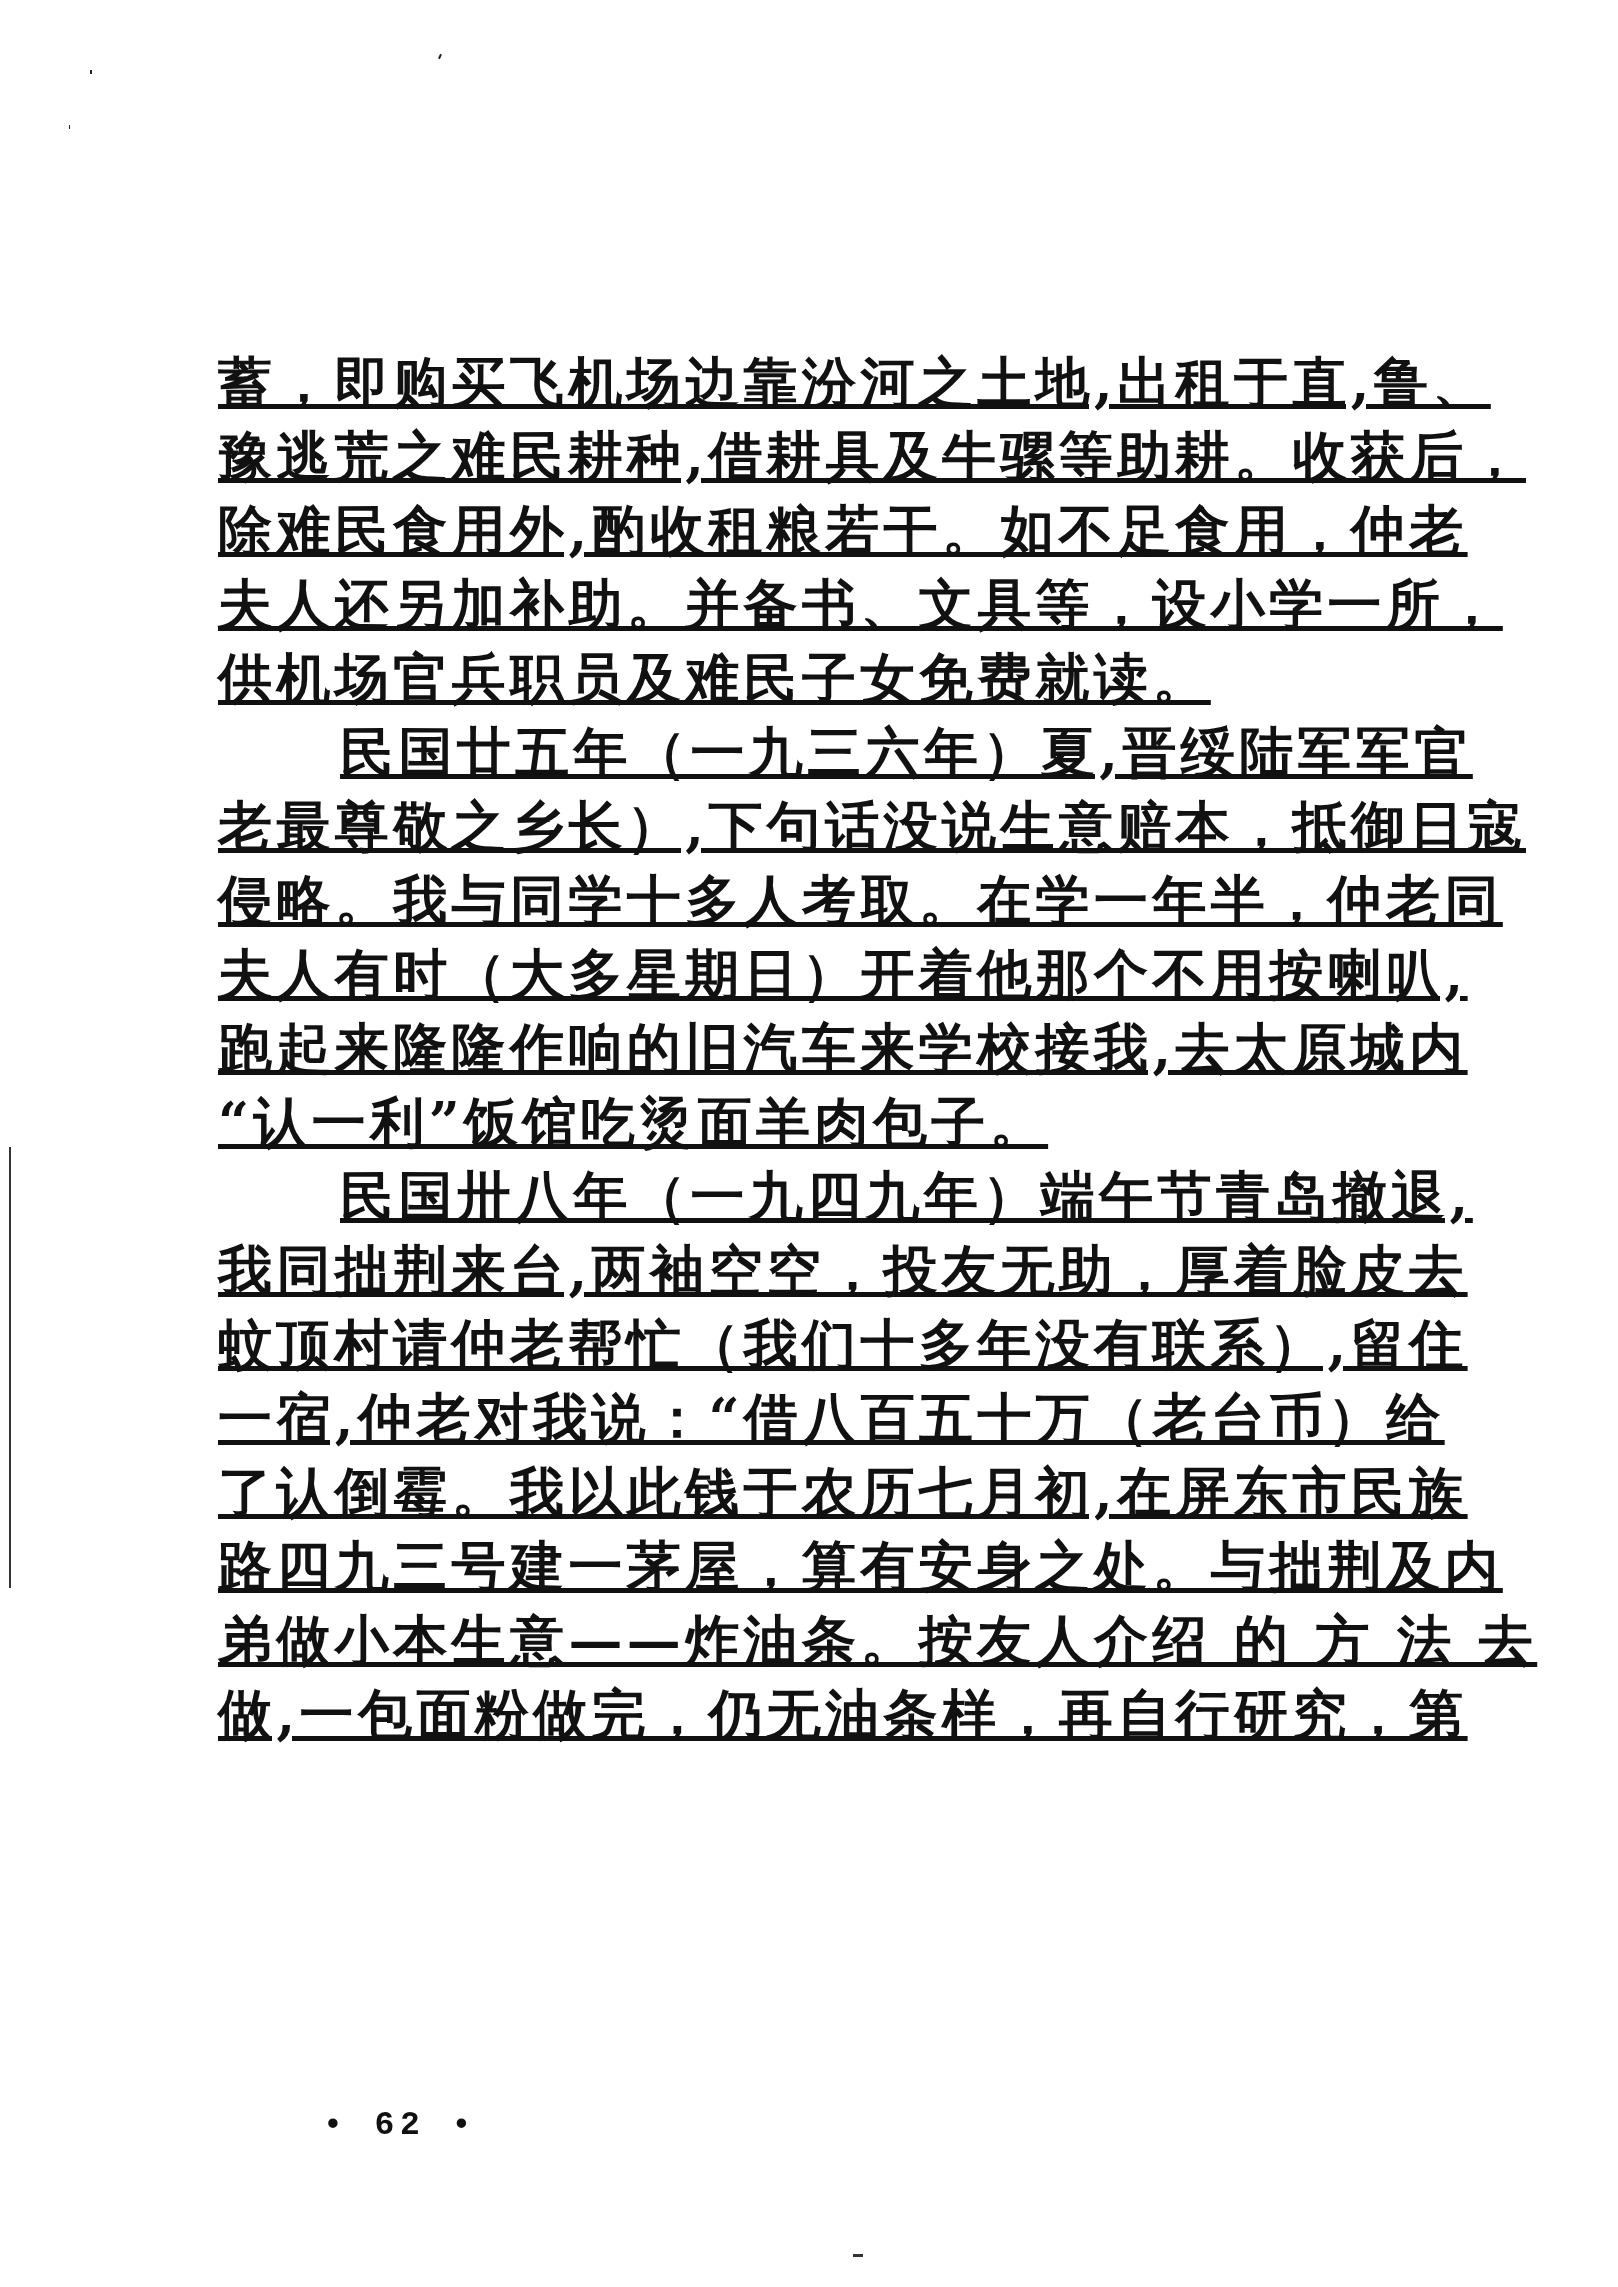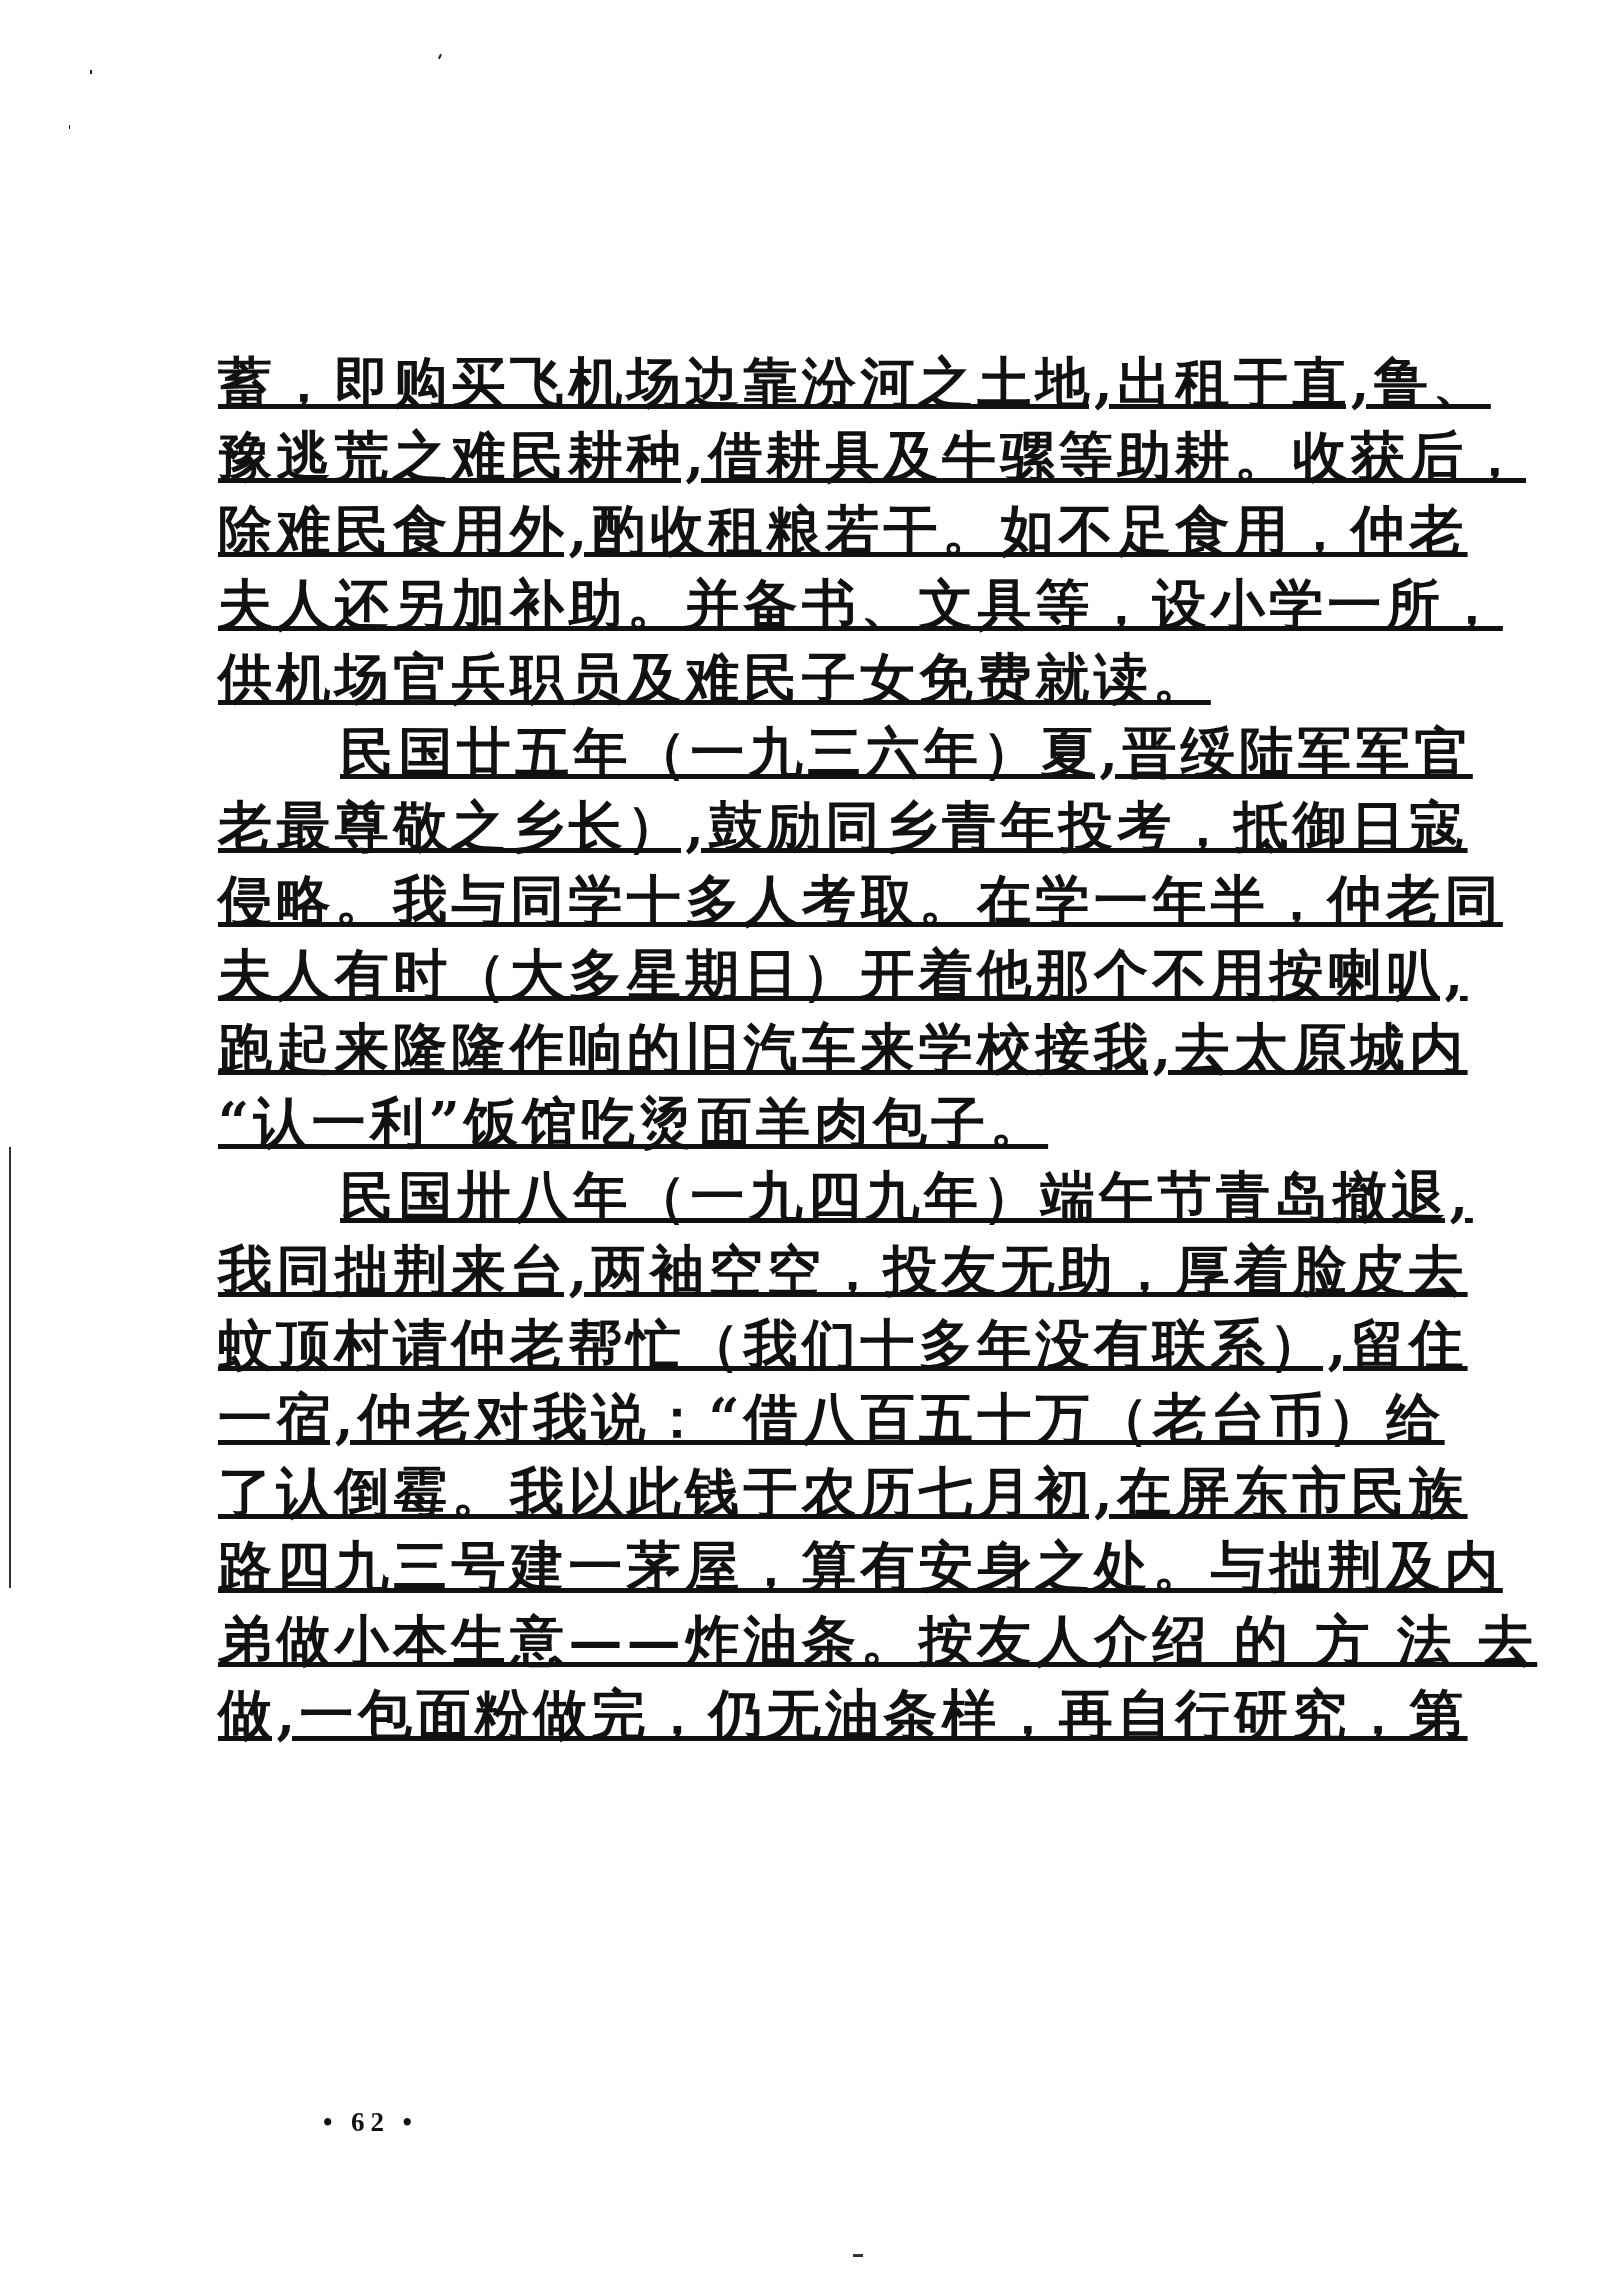--- a/index.html
+++ b/index.html
@@ -4,40 +4,40 @@
 <style>
   html, body { margin: 0; padding: 0; background: #ffffff; }
   body { width: 1618px; height: 2288px; position: relative; overflow: hidden;
          font-family: "DejaVu Serif", "Liberation Serif", serif; color: #111; }
   .scan-speck { position: absolute; background: #222; }
   .scan-line { position: absolute; left: 8.8px; top: 1147px; width: 2px; height: 441px; background: #333; }
   .page-body { position: absolute; left: 218px; top: 345px; width: 1215px; }
   .line { display: block; height: 74px; line-height: 74px; font-size: 54px;
           letter-spacing: 4.4px; white-space: nowrap; font-weight: bold; text-decoration: underline; }
   .indent { padding-left: 122px; }
-  .page-number { position: absolute; left: 323px; top: 2107px; font-size: 27px;
-                 font-family: Liberation Serif, serif; font-weight: bold; letter-spacing: 5.9px; }
+  .page-number { position: absolute; left: 323px; top: 2107px; font-size: 33px;
+                 font-family: Liberation Mono, monospace; font-weight: bold; letter-spacing: 5.9px; }
   .bottom-mark { position: absolute; left: 853px; top: 2254px; width: 9.8px; height: 2.9px; background: #333; }
 </style>
 </head>
 <body>
 
 <div class="scan-speck" style="left:90px;top:70px;width:2px;height:3.9px;"></div>
 <div class="scan-speck" style="left:69px;top:125px;width:1px;height:3.9px;"></div>
 <div class="scan-speck" style="left:439px;top:54px;width:2px;height:4.9px;transform:rotate(25deg);"></div>
 <div class="scan-line"></div>
 
 <div class="page-body">
   <span class="line">蓄，即购买飞机场边靠汾河之土地,出租于直,鲁、</span>
   <span class="line">豫逃荒之难民耕种,借耕具及牛骡等助耕。收获后，</span>
   <span class="line">除难民食用外,酌收租粮若干。如不足食用，仲老</span>
   <span class="line">夫人还另加补助。并备书、文具等，设小学一所，</span>
   <span class="line">供机场官兵职员及难民子女免费就读。</span>
   <span class="line indent">民国廿五年（一九三六年）夏,晋绥陆军军官</span>
-  <span class="line">老最尊敬之乡长）,鼓励同乡青年投考，抵御日寇</span>
+  <span class="line">老最尊敬之乡长）,下句话没说生意赔本，抵御日寇</span>
   <span class="line">侵略。我与同学十多人考取。在学一年半，仲老同</span>
   <span class="line">夫人有时（大多星期日）开着他那个不用按喇叭,</span>
   <span class="line">跑起来隆隆作响的旧汽车来学校接我,去太原城内</span>
   <span class="line">“认一利”饭馆吃烫面羊肉包子。</span>
   <span class="line indent">民国卅八年（一九四九年）端午节青岛撤退,</span>
   <span class="line">我同拙荆来台,两袖空空，投友无助，厚着脸皮去</span>
   <span class="line">蚊顶村请仲老帮忙（我们十多年没有联系）,留住</span>
   <span class="line">一宿,仲老对我说：“借八百五十万（老台币）给</span>
   <span class="line">了认倒霉。我以此钱于农历七月初,在屏东市民族</span>
   <span class="line">路四九三号建一茅屋，算有安身之处。与拙荆及内</span>

